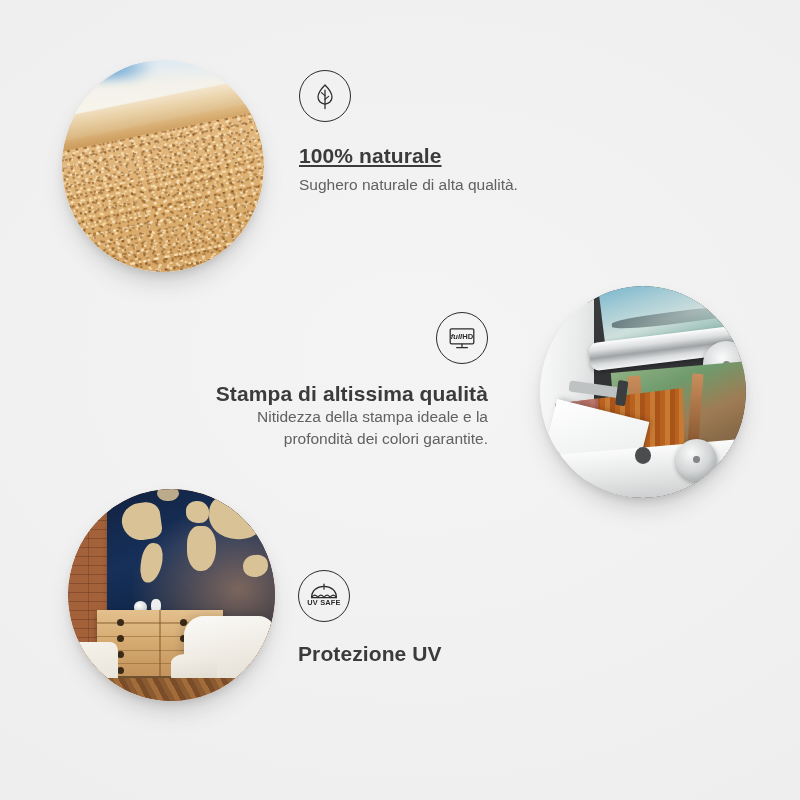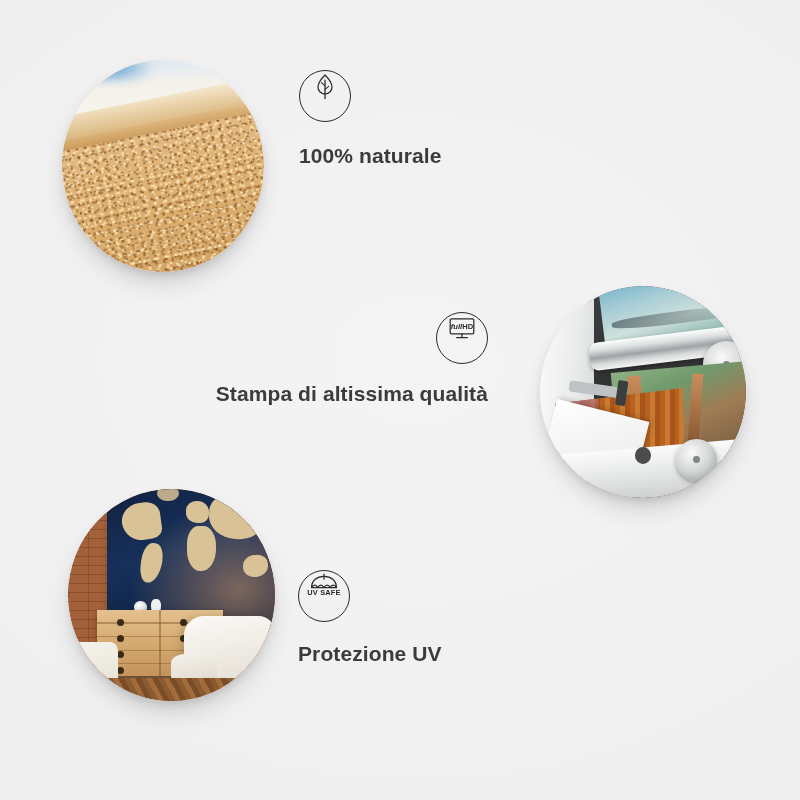--- a/index.html
+++ b/index.html
@@ -188,42 +188,42 @@
   .rm-ball { position:absolute; left:32%; top:53%; width:6%; height:6%; border-radius:50%;
              background:radial-gradient(circle at 38% 34%, #fff 0%, #d8d8d8 60%, #b6b6b6 100%); }
 
   
   .feature { position: absolute; }
 
   .icon-circle {
     width: 52px; height: 52px;
     border-radius: 50%;
     border: 1.6px solid #2b2b2b;
-    display: flex; align-items: flex-start; justify-content: center;
+    display: flex; align-items: center; justify-content: center;
     box-sizing: border-box;
   }
 
   .feat-title {
     font-size: 21px;
     font-weight: bold;
     color: #3b3b3b;
     letter-spacing: .1px;
     white-space: nowrap;
   }
   .feat-desc {
     font-size: 15.5px;
     color: #616161;
     line-height: 1.42;
     font-weight: normal;
   }
 
   
   #feature-natural { left: 299px; top: 70px; text-align: left; }
   #feature-natural .icon-circle { margin-bottom: 22px; }
-  #feature-natural .feat-title  { margin-bottom: 6px; }
+  #feature-natural .feat-title  { margin-bottom: 6px; text-decoration: underline; }
 
   
   #feature-print { right: 312px; top: 312px; text-align: right; }
   #feature-print .icon-circle { margin-left: auto; margin-bottom: 18px; }
   #feature-print .feat-title  { }
   #feature-print .feat-desc   { width: 292px; }
 
   
   #feature-uv { left: 298px; top: 570px; text-align: left; }
   #feature-uv .icon-circle { margin-bottom: 20px; }
@@ -265,20 +265,21 @@
   <div class="feature" id="feature-natural">
     <div class="icon-circle">
       <svg width="30" height="30" viewBox="0 0 30 30" aria-hidden="true">
         <path d="M15 4 C20.5 9.5 22 13.4 22 16.1 C22 20.1 18.9 23 15 23 C11.1 23 8 20.1 8 16.1 C8 13.4 9.5 9.5 15 4 Z" fill="none" stroke="#2b2b2b" stroke-width="1.25" stroke-linejoin="round"></path>
         <line x1="15" y1="9" x2="15" y2="27.5" stroke="#2b2b2b" stroke-width="1.25" stroke-linecap="round"></line>
         <line x1="15" y1="14.6" x2="11.4" y2="11.6" stroke="#2b2b2b" stroke-width="1.15" stroke-linecap="round"></line>
         <line x1="15" y1="18.4" x2="18.6" y2="15.4" stroke="#2b2b2b" stroke-width="1.15" stroke-linecap="round"></line>
       </svg>
     </div>
     <div class="feat-title">100% naturale</div>
+    <div class="feat-desc">Sughero naturale di alta qualità.</div>
   </div>
 
   <div class="photo-disk" id="disk-printer">
     <div class="photo-inner">
       <div class="pr-wall"></div>
       <div class="pr-dark"></div>
       <div class="pr-leftpanel"></div>
       <div class="pr-art-top"></div>
       <div class="pr-roller"></div>
       <div class="pr-wheel-r"></div>
@@ -297,20 +298,21 @@
       <svg width="34" height="30" viewBox="0 0 34 30" aria-hidden="true">
         <rect x="5.2" y="5.8" width="23.6" height="15" rx="1.3" fill="none" stroke="#2b2b2b" stroke-width="1.25"></rect>
         <line x1="17" y1="20.8" x2="17" y2="24.4" stroke="#2b2b2b" stroke-width="1.25"></line>
         <line x1="11.6" y1="24.6" x2="22.4" y2="24.6" stroke="#2b2b2b" stroke-width="1.25" stroke-linecap="round"></line>
         <text x="17" y="16.1" text-anchor="middle" class="fullhd-text">
           <tspan class="fullhd-italic">full</tspan><tspan class="fullhd-bold">HD</tspan>
         </text>
       </svg>
     </div>
     <div class="feat-title">Stampa di altissima qualità</div>
+    <div class="feat-desc">Nitidezza della stampa ideale e la profondità dei colori garantite.</div>
   </div>
 
   <div class="photo-disk" id="disk-room">
     <div class="photo-inner">
       <div class="rm-brick"></div>
       <div class="rm-map">
         <div class="rm-cont rm-c-gl"></div>
         <div class="rm-cont rm-c-na"></div>
         <div class="rm-cont rm-c-sa"></div>
         <div class="rm-cont rm-c-eu"></div>

